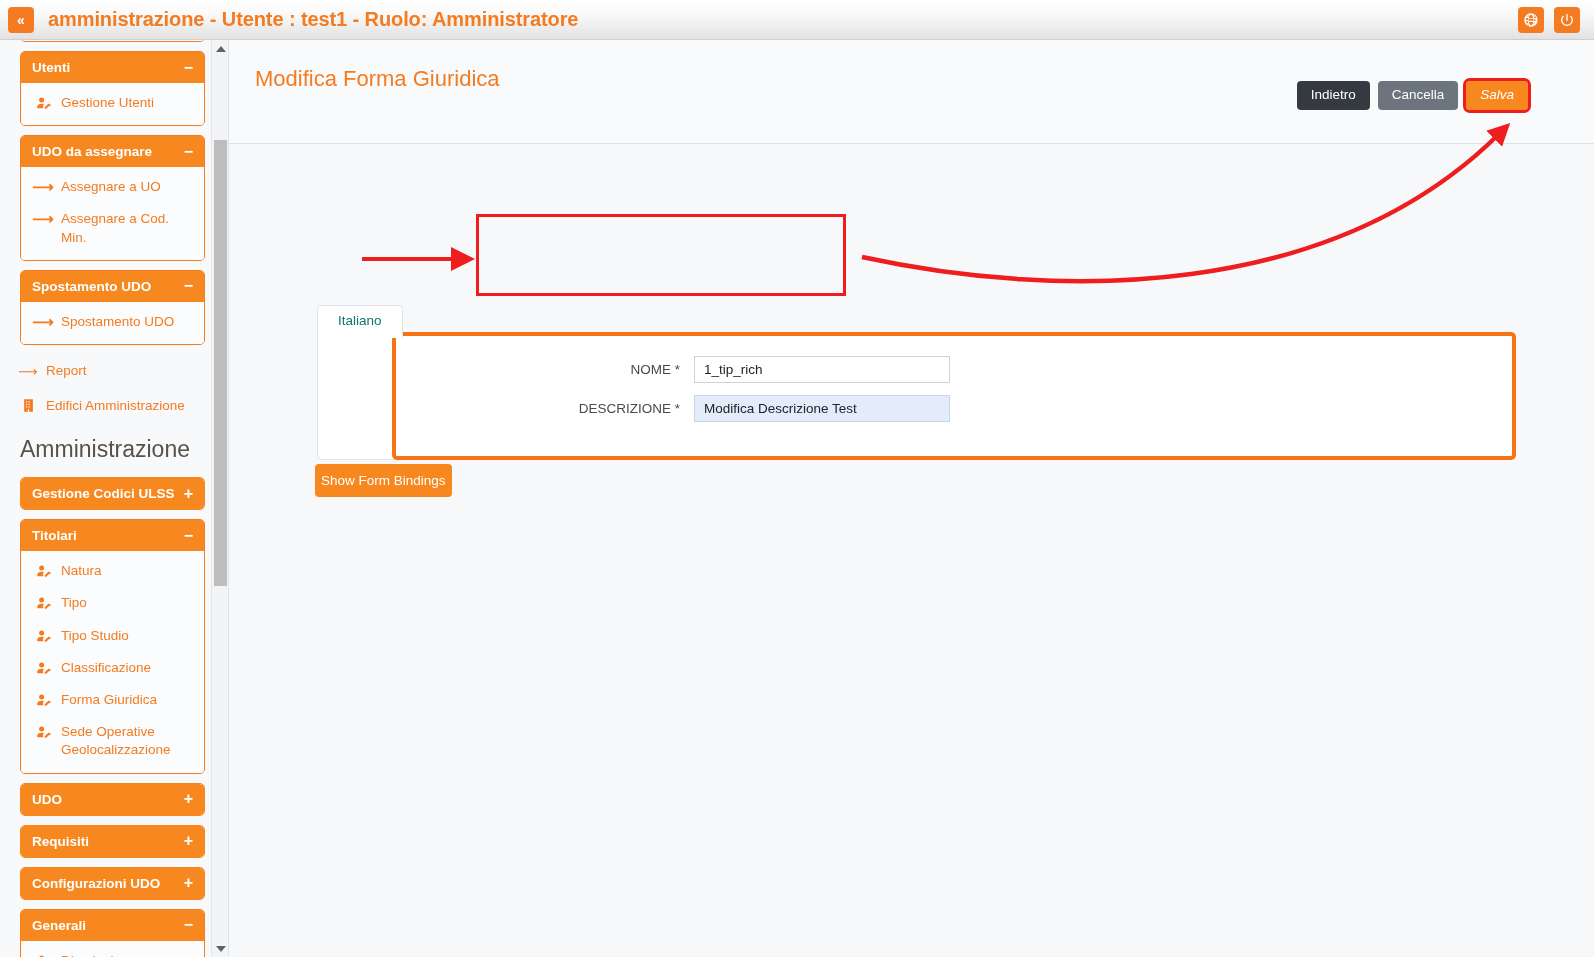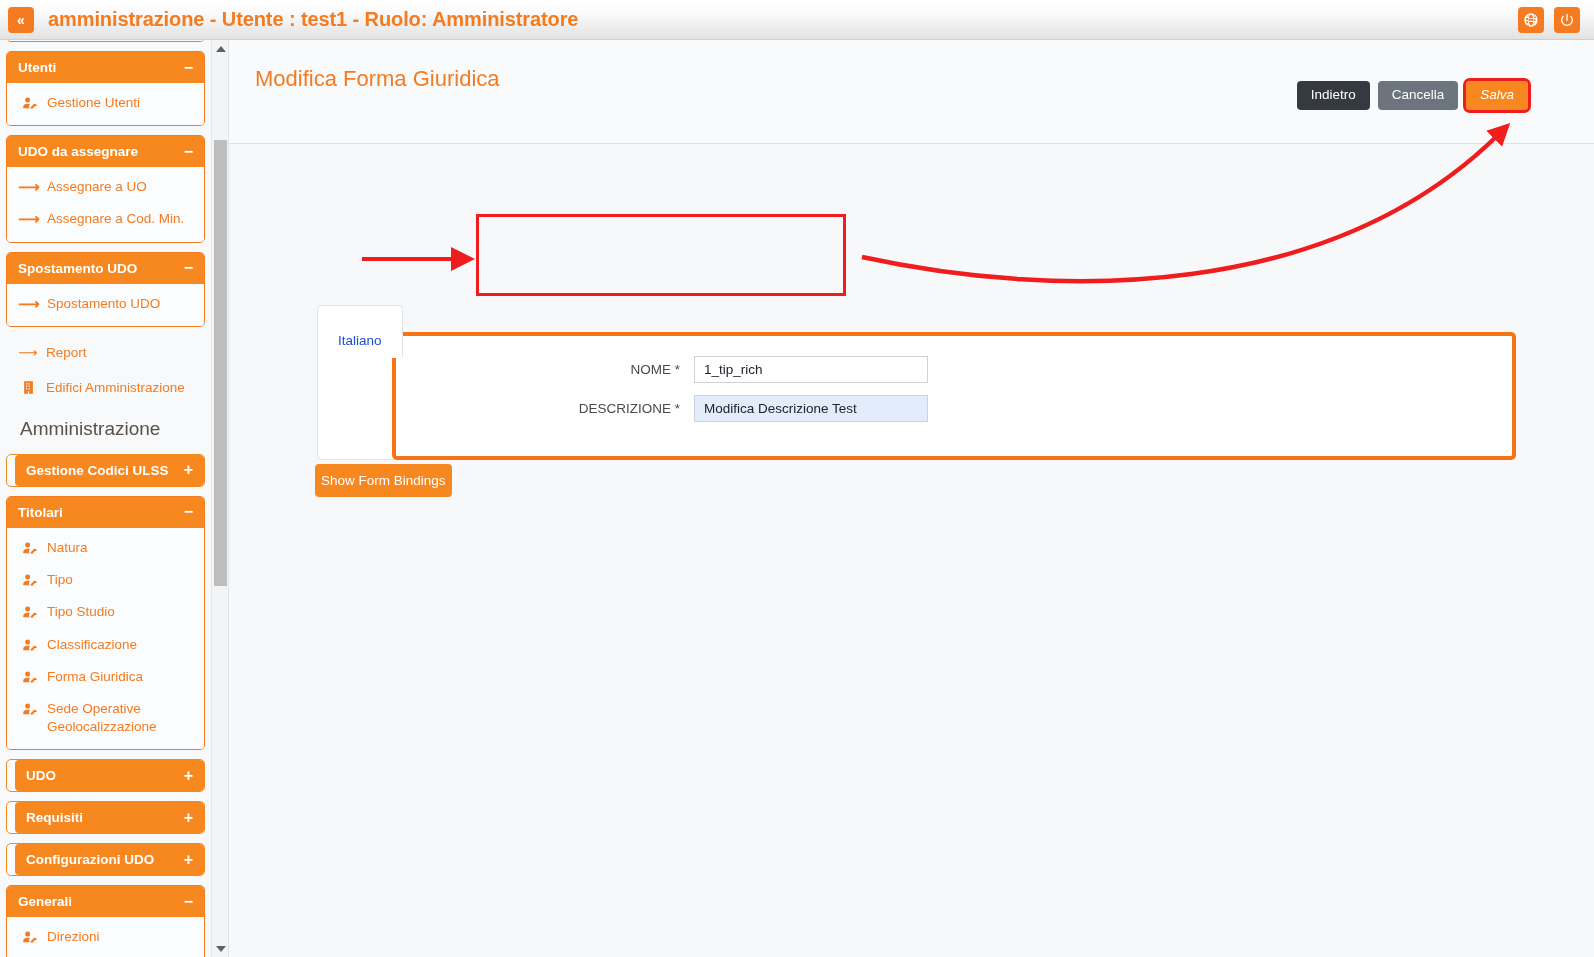--- a/index.html
+++ b/index.html
@@ -65,20 +65,21 @@
   #sidebar-inner {
     position: relative;
     margin-top: -36px;   
   }
   .panel {
     border: 1px solid #f47b20;
     border-radius: 5px;
     margin-bottom: 9px;
     overflow: hidden;
     background: #fbfcfd;
+    margin-left: 14px;
   }
   .panel-header {
     background: #f7881f;
     color: #ffffff;
     font-size: 13.5px;
     font-weight: bold;
     padding: 8px 11px;
     display: flex; align-items: center;
     cursor: pointer;
     user-select: none;
@@ -114,26 +115,26 @@
     color: #f47b20;
     font-size: 13.5px;
     cursor: pointer;
     margin-bottom: 2px;
   }
   .standalone-item .ico { flex:none; width:20px; height:17px; margin-right:8px;
     display:inline-flex; align-items:center; justify-content:center; }
   .standalone-item .ico svg { width: 15px; height: 15px; fill: #f47b20; }
   .section-title {
     color: #5a5248;
-    font-size: 19px;
+    font-size: 23px;
     padding: 12px 8px 14px 14px;
     font-weight: normal;
   }
   .panel.collapsed .panel-header { border-radius: 4px; }
-  .panel.collapsed { border-color: #f7881f; padding-left: 8px; }
+  .panel.collapsed { border-color: #f7881f; }
 
   
   #sb-track {
     position: absolute; top: 40px; left: 211px;
     width: 17px; height: 917px;
     background: #f2f4f6;
     border-left: 1px solid #e4e7ea;
     z-index: 21;
   }
   #sb-up, #sb-down {
@@ -200,23 +201,23 @@
   #tabs-row {
     position: absolute; left: 88px; top: 161px;
     display: flex;
     z-index: 4;
   }
   .tab {
     background: #ffffff;
     border: 1px solid #dfe3e8;
     border-bottom: 1px solid #ffffff;
     border-radius: 5px 5px 0 0;
-    padding: 27px 20px 9px 20px;
-    font-size: 13.5px;
-    color: #1d4ed8;
+    padding: 7px 20px 9px 20px;
+    font-size: 13.5px;
+    color: #0f766e;
     cursor: pointer;
     min-width: 77px;
   }
   #form-panel {
     position: absolute; left: 163px; top: 188px;
     width: 1124px; height: 128px;
     background: #ffffff;
     border: 4px solid #f97316;
     border-radius: 5px;
     z-index: 3;
@@ -237,21 +238,21 @@
   #row-nome { left: 156px; top: 20px; }
   #row-desc { left: 156px; top: 59px; }
   .form-label {
     width: 142px;
     text-align: right;
     padding-right: 14px;
     font-size: 13.5px;
     color: #4a4a4a;
   }
   .form-input {
-    width: 234px;
+    width: 256px;
     height: 27px;
     border: 1px solid #ccd2d8;
     border-radius: 0;
     font-size: 13.5px;
     padding: 2px 9px;
     color: #212529;
     background: #ffffff;
     font-family: "Liberation Sans", sans-serif;
     outline: none;
   }

